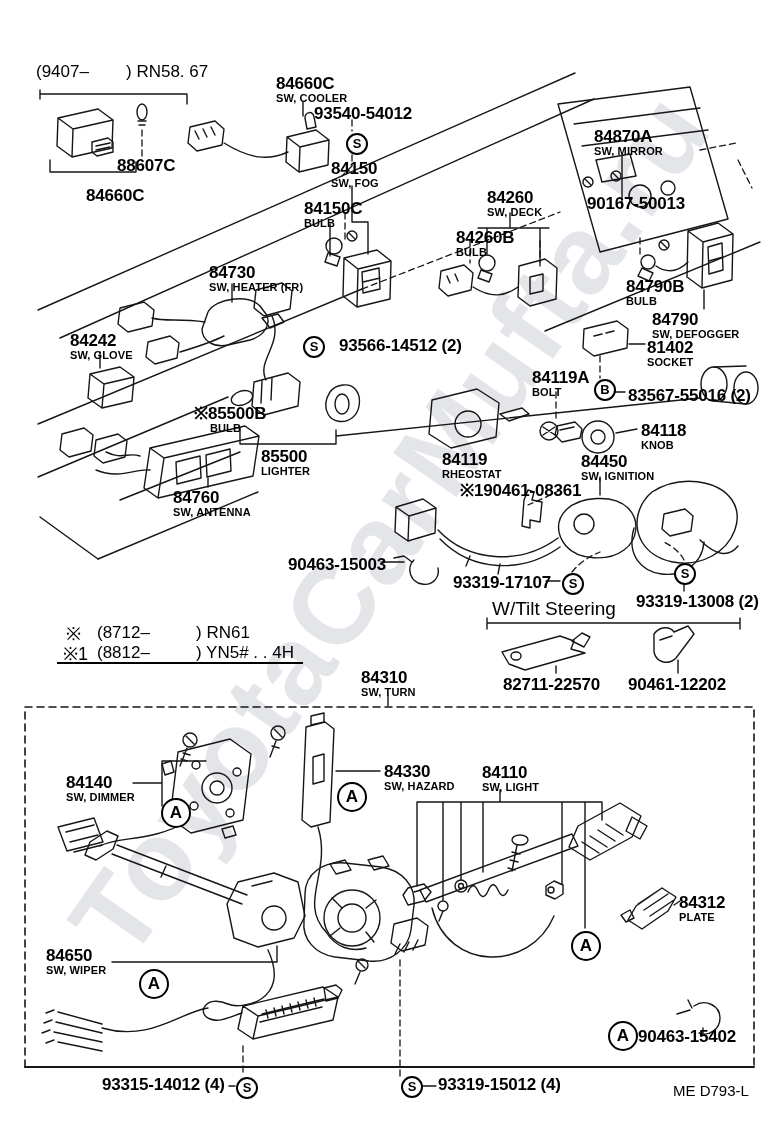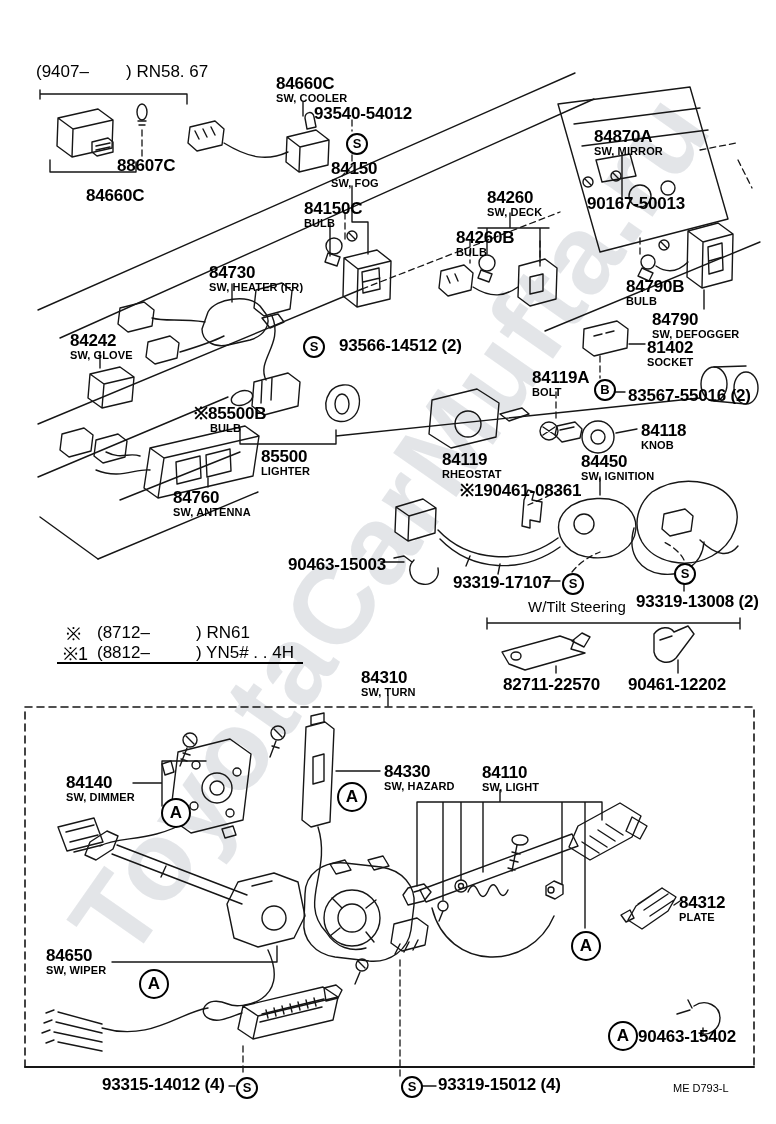--- a/index.html
+++ b/index.html
@@ -3,22 +3,22 @@
 <meta charset="utf-8">
 <style>
   html,body{margin:0;padding:0;background:#fff;}
   #page{position:relative;width:776px;height:1124px;background:#fff;overflow:hidden;
         font-family:"Liberation Sans",sans-serif;color:#000;}
   #art{position:absolute;left:0;top:0;z-index:2;}
   .lbl{position:absolute;z-index:3;font-weight:bold;line-height:1.04;letter-spacing:-0.2px;white-space:nowrap;}
   .lbl .num{font-size:17px;}
   .lbl .sub{font-size:11px;letter-spacing:0.1px;}
   .note{position:absolute;z-index:3;font-weight:normal;font-size:17px;white-space:nowrap;}
-  .tilt{font-size:15px;margin-left:36px;}
-  .code{font-size:11px;}
+  .tilt{font-size:19px;}
+  .code{font-size:15px;}
   .circ{position:absolute;z-index:4;border:2px solid #000;border-radius:50%;
         background:#fff;text-align:center;font-weight:bold;}
   .circ.s,.circ.b{width:18px;height:18px;font-size:13px;line-height:18px;}
   .circ.a{width:26px;height:26px;font-size:17px;line-height:26px;}
   .watermark{position:absolute;z-index:1;left:-170px;top:460px;width:1120px;text-align:center;
              transform:rotate(-55deg);font-size:112px;font-weight:bold;color:#c9cdd3;opacity:.5;
              letter-spacing:2px;pointer-events:none;}
   .legend-underline{position:absolute;z-index:3;left:57px;top:662px;width:246px;height:0;border-top:2.5px solid #000;}
 </style>
 </head>

